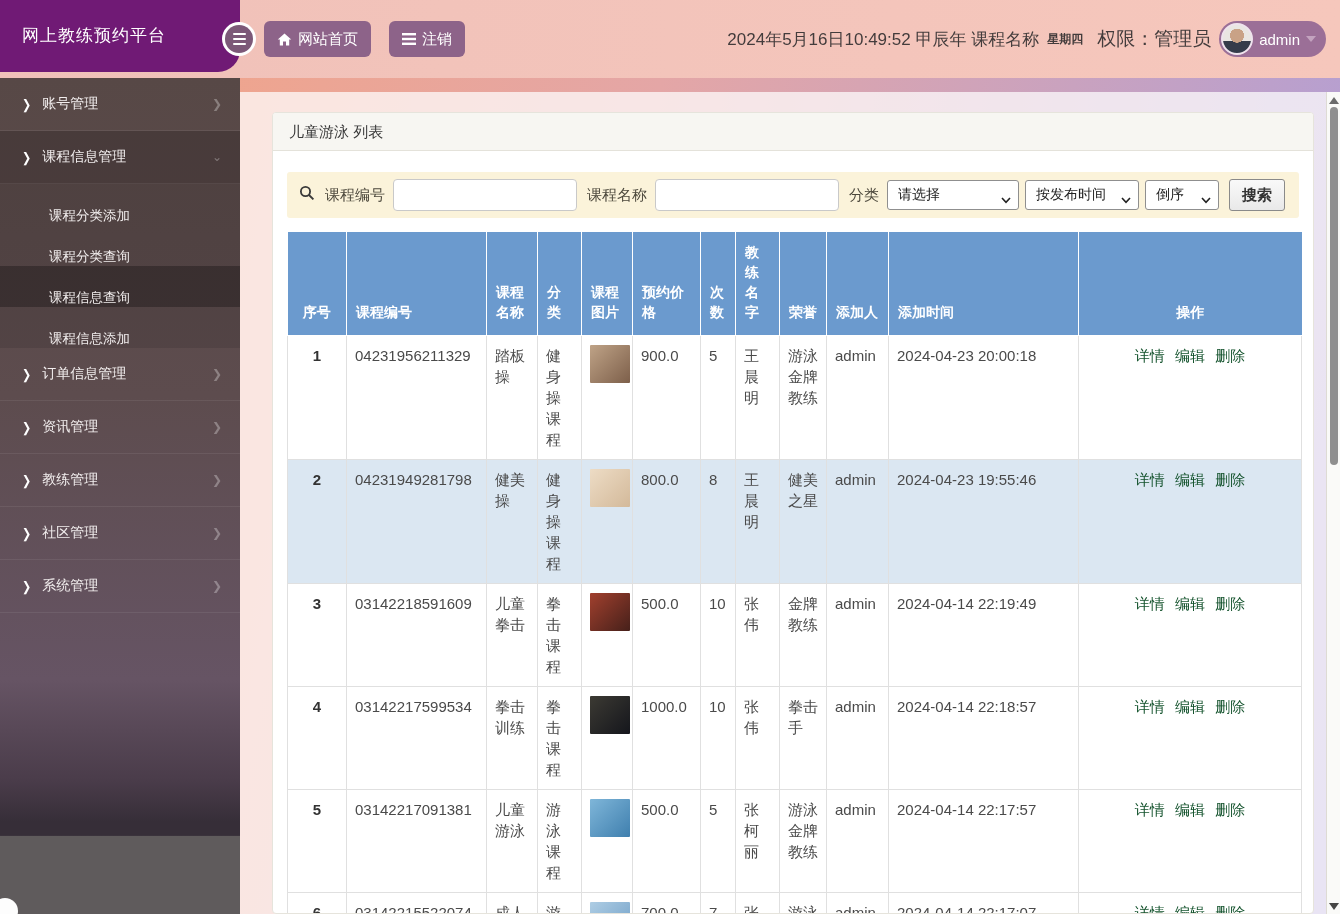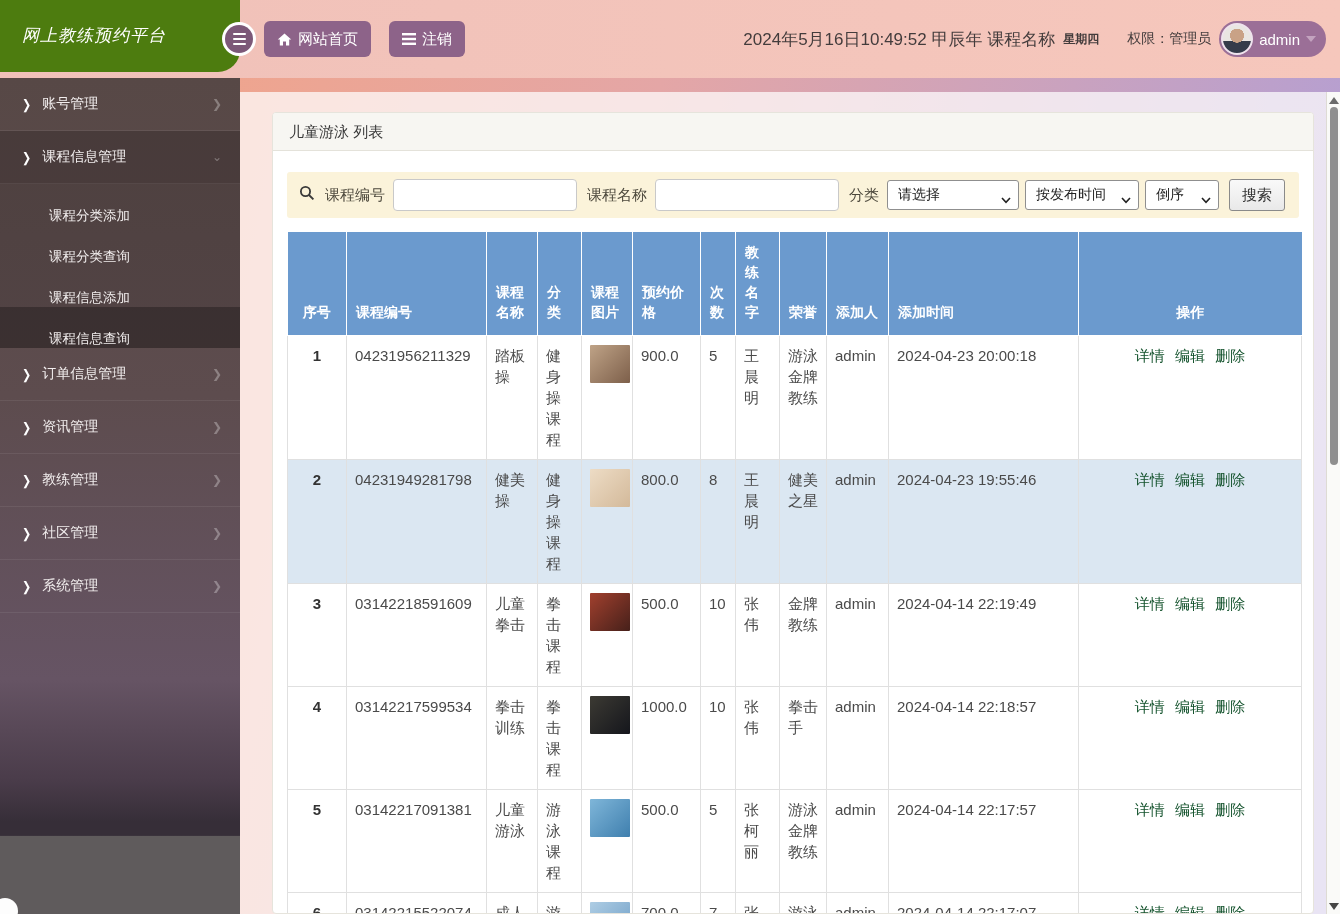--- a/index.html
+++ b/index.html
@@ -7,37 +7,37 @@
   body {
     font-family:"Liberation Sans","DejaVu Sans",sans-serif;
     background:linear-gradient(100deg,#f4a482 0%,#e4a6a6 45%,#ae9ed8 100%);
     position:relative; color:#333;
   }
 
   
   .topbar { position:absolute; left:0; top:0; width:1340px; height:78px;
     background:linear-gradient(90deg,#f0c1b9,#f6c7bc); z-index:30; }
   .brand { position:absolute; left:0; top:0; width:240px; height:72px;
-    background:#4d7c0f; border-radius:0 0 22px 0; z-index:31;font-style:italic; }
+    background:#701a75; border-radius:0 0 22px 0; z-index:31; }
   .brand-title { position:absolute; left:22px; top:24px; color:#fff; font-size:17px; letter-spacing:1px; }
   .menu-toggle { position:absolute; left:222px; top:22px; width:34px; height:34px;
     background:#fff; border-radius:50%; z-index:33; cursor:pointer;
     display:flex; align-items:center; justify-content:center; }
   .menu-toggle .inner { width:28px; height:28px; border-radius:50%; background:#7c5878;
     display:flex; flex-direction:column; align-items:center; justify-content:center; gap:3px; }
   .menu-toggle .bar { width:13px; height:2px; background:#fff; border-radius:1px; }
   .top-buttons { position:absolute; left:264px; top:21px; display:flex; gap:18px; z-index:32; }
   .tbtn { background:#8d6389; color:#fff; border:none; border-radius:6px; height:36px;
     padding:0 13px; font-size:15px; display:flex; align-items:center; gap:6px; cursor:pointer;
     font-family:inherit; }
   .tbtn svg { display:block; }
   .top-right { position:absolute; right:14px; top:0; height:78px; display:flex; align-items:center; gap:8px; z-index:32; }
   .dt-text { font-size:17px; color:#433c3c; }
   .dt-week { font-size:12px; color:#433c3c; font-weight:bold; }
-  .perm-text { font-size:14px; color:#433c3c; margin-left:20px; }
+  .perm-text { font-size:19px; color:#433c3c; margin-left:6px; }
   .admin-pill { display:flex; align-items:center; gap:6px; background:#9b6f97;
     border-radius:18px; height:36px; padding:2px 10px 2px 2px; cursor:pointer; }
   .avatar { width:32px; height:32px; border-radius:50%; border:2px solid #efe3ed;
     background:
       radial-gradient(circle at 50% 38%, #c9a286 0 31%, rgba(0,0,0,0) 32%),
       linear-gradient(180deg,#e9e6e2 0 58%, #343b4a 58% 100%); }
   .admin-name { color:#fff; font-size:15px; }
   .pill-caret { width:0; height:0; border-left:5px solid transparent; border-right:5px solid transparent;
     border-top:6px solid #c3a3bf; }
 
@@ -71,21 +71,21 @@
     height:46px; display:flex; align-items:center; padding:0 10px; gap:6px; }
   .f-label { font-size:15px; color:#4c483c; margin:0 2px 0 4px; white-space:nowrap; }
   .f-input { width:184px; height:32px; border:1px solid #c9c9c9; border-radius:4px;
     background:#fff; padding:0 8px; font-size:14px; font-family:inherit; }
   .select { position:relative; height:30px; background:#fff; border:1px solid #8f8f8f;
     border-radius:3px; display:flex; align-items:center; padding:0 24px 0 10px;
     font-size:14px; color:#222; cursor:pointer; white-space:nowrap; }
   .select .sel-caret { position:absolute; right:7px; top:10px; }
   .search-btn { height:32px; padding:0 12px; margin-left:4px;
     background:linear-gradient(#f9f9f9,#e9e9e9); border:1px solid #8a8a8a; border-radius:3px;
-    font-size:15px; color:#333; cursor:pointer; font-family:inherit; }
+    font-size:15px; color:#333; cursor:pointer; font-family:inherit;font-weight:bold; }
   .mag { margin-left:2px; }
 
   
   table.grid { border-collapse:collapse; margin:0 14px; width:1014px; table-layout:fixed; }
   .grid th { background:#6b9ace; color:#fff; font-size:14px; font-weight:bold;
     text-align:left; vertical-align:bottom; padding:10px 9px 13px 9px;
     border-right:1px solid #fff; line-height:20px; }
   .grid th:last-child { border-right:none;text-align:center; }
   .grid th.c { text-align:center; padding-left:4px; padding-right:4px; }
   .grid td { border:1px solid #e0e0e0; vertical-align:top; padding:9px 8px;
@@ -172,25 +172,25 @@
       <span class="lbl">课程信息管理</span>
       <span class="chev">⌄</span>
     </div>
     <div class="submenu">
       <div class="sub-item">
         <span>课程分类添加</span>
       </div>
       <div class="sub-item">
         <span>课程分类查询</span>
       </div>
+      <div class="sub-item active">
+        <span>课程信息查询</span>
+      </div>
       <div class="sub-item">
         <span>课程信息添加</span>
-      </div>
-      <div class="sub-item active">
-        <span>课程信息查询</span>
       </div>
     </div>
     <div class="side-item">
       <span class="pre">❯</span>
       <span class="lbl">订单信息管理</span>
       <span class="chev">❯</span>
     </div>
     <div class="side-item">
       <span class="pre">❯</span>
       <span class="lbl">资讯管理</span>

